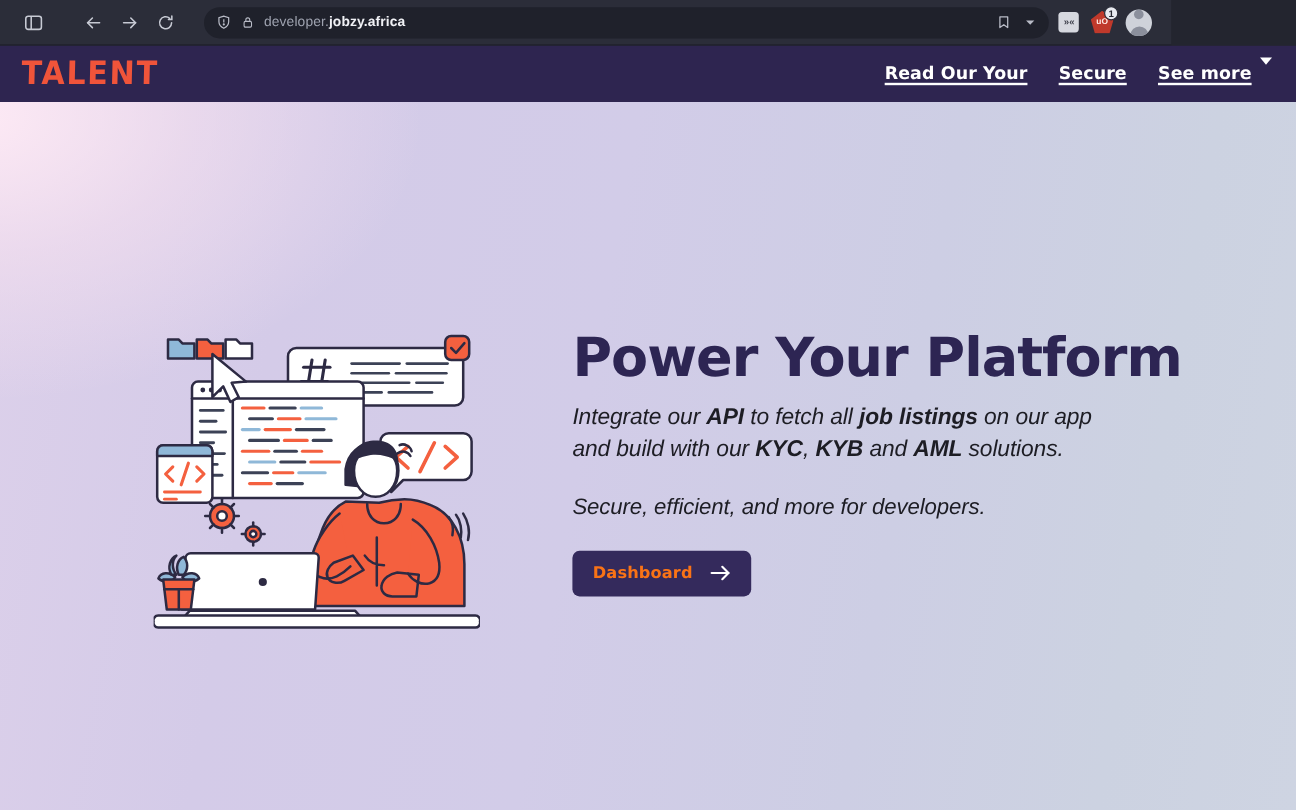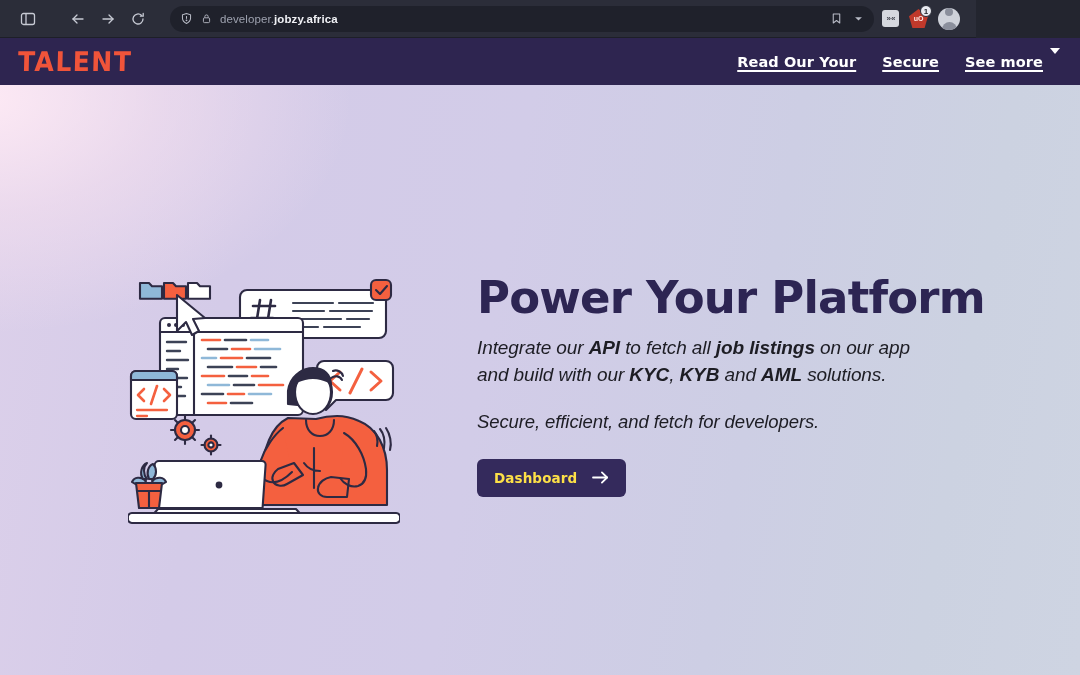--- a/index.html
+++ b/index.html
@@ -190,21 +190,21 @@
     margin-top: 22px;
     font-size: 18.5px;
     color: #1d1d24;
     font-style: italic;
     letter-spacing: -.1px;
   }
   .btn-dash {
     margin-top: 26px;
     display: inline-flex; align-items: center; gap: 14px;
     background: #342a5c;
-    color: #fde047;
+    color: #f97316;
     border: none;
     border-radius: 6px;
     padding: 11px 16px 11px 17px;
     font-size: 13.5px;
     font-weight: 700;
     font-family: "DejaVu Sans", sans-serif;
     letter-spacing: .1px;
     cursor: pointer;
   }
   .btn-dash .arrow { display: flex; align-items: center; }
@@ -479,21 +479,21 @@
 
           <path class="w ln" d="M4 240h264a4 4 0 0 1 4 5 4 4 0 0 1-4 5H4a4 4 0 0 1-4-5 4 4 0 0 1 4-5z"></path>
         </svg>
       </div>
 
       <div class="hero-copy">
         <h1 class="headline">
           <span>Power Your Platform</span><br>
         </h1>
         <p class="sub" id="hero-sub"><span>Integrate our </span><b>API</b><span> to fetch all </span><b>job listings</b><span> on our app and build with our </span><b>KYC</b><span>, </span><b>KYB</b><span> and </span><b>AML</b><span> solutions.</span></p>
-        <p class="sub2">Secure, efficient, and fetch for developers.</p>
+        <p class="sub2">Secure, efficient, and more for developers.</p>
         <button class="btn-dash">
           <span>Dashboard</span>
           <span class="arrow">
             <svg width="19" height="15" viewBox="0 0 20 16" fill="none" stroke="#ffffff" stroke-width="1.9" stroke-linecap="round" stroke-linejoin="round">
               <line x1="2" y1="8" x2="17" y2="8"></line>
                 <polyline points="11.5,2.5 17,8 11.5,13.5"></polyline>
             </svg>
           </span>
         </button>
       </div>

